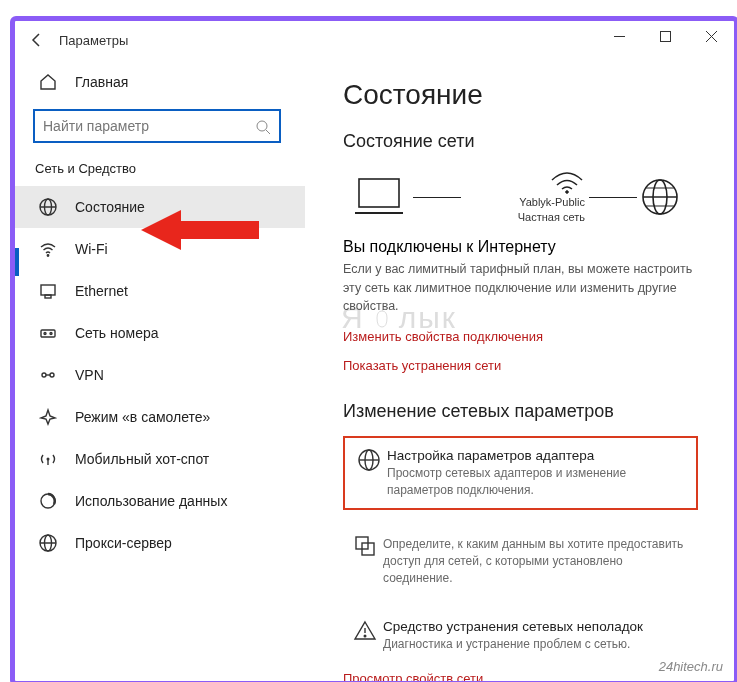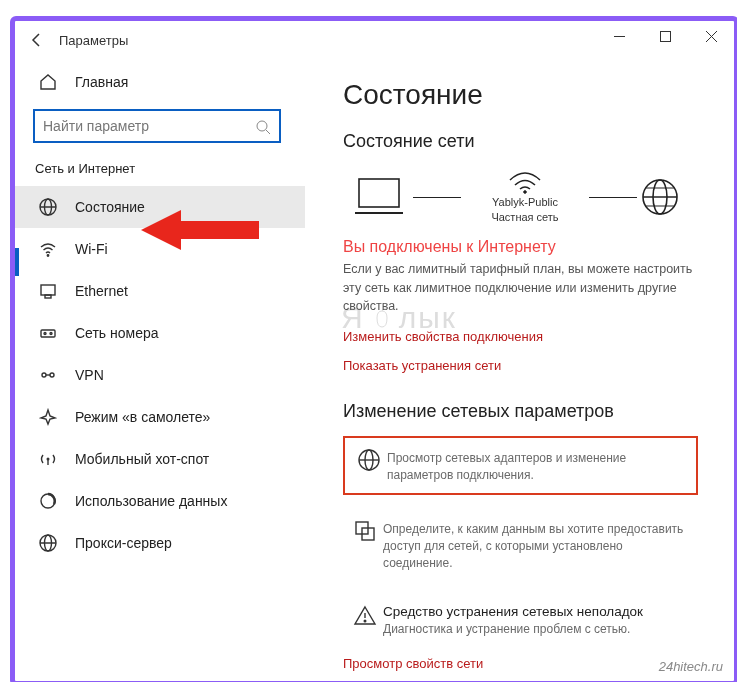--- a/index.html
+++ b/index.html
@@ -33,26 +33,26 @@
   .arrow svg { width: 120px; height: 50px; }
 
   
   .main { position: absolute; left: 300px; top: 38px; right: 0; bottom: 0; padding: 20px 36px 10px 28px; overflow: hidden; }
   .h1 { font-size: 28px; font-weight: 400; color: #222; }
   .h2 { font-size: 18px; font-weight: 400; color: #222; margin-top: 20px; }
   .net-diagram { margin: 18px 0 8px 0; display: flex; align-items: center; gap: 4px; padding-left: 6px; }
   .net-diagram svg { stroke: #222; fill: none; }
   .lap { width: 60px; height: 44px; }
   .conn-line { width: 48px; border-top: 1px solid #222; }
-  .wifi-block { display: flex; flex-direction: column; align-items: center; width: 120px; }
+  .wifi-block { display: flex; flex-direction: column; align-items: flex-end; width: 120px; }
   .wifi-ico { width: 36px; height: 24px; }
   .wifi-lbl { font-size: 11px; color: #333; text-align: center; line-height: 1.2; margin-top: 2px;}
   .globe-ico { width: 38px; height: 38px; }
 
-  .h3 { font-size: 16px; font-weight: 400; color: #ef4444; margin-top: 14px; }
+  .h3 { font-size: 16px; font-weight: 400; color: #000000; margin-top: 14px; }
   .body-text { font-size: 12.5px; color: #555; margin-top: 4px; line-height: 1.45; }
   .link { font-size: 13px; color: #b91c1c; margin-top: 14px; display: block; }
   .h2b { font-size: 18px; font-weight: 400; color: #222; margin-top: 28px; }
 
   .opt-row { display: flex; margin-top: 16px; padding: 8px 4px; }
   .opt-row.boxed { border: 2px solid #d93a1e; padding: 10px 6px; margin-top: 14px; }
   .opt-row .icon { width: 36px; display: flex; justify-content: center; }
   .opt-row .icon svg { width: 24px; height: 24px; stroke: #333; fill: none; stroke-width: 1.4; }
   .opt-text { flex: 1; }
   .opt-title { font-size: 13.5px; color: #222; }
@@ -111,21 +111,21 @@
         <span>Найти параметр</span>
         <span class="mag">
           <svg width="16" height="16" viewBox="0 0 16 16">
               <circle cx="7" cy="7" r="5" stroke="#888" fill="none"></circle>
               <line x1="11" y1="11" x2="15" y2="15" stroke="#888"></line>
             </svg>
         </span>
       </div>
     </div>
 
-    <div class="section-label">Сеть и Интернет</div>
+    <div class="section-label">Сеть и Средство</div>
 
     <div class="nav-item selected">
       <div class="nav-sel-bar" style="top:189px"></div>
       <div class="icon">
           <svg viewBox="0 0 18 18">
             <circle cx="9" cy="9" r="8"></circle>
             <ellipse cx="9" cy="9" rx="3.5" ry="8"></ellipse>
             <line x1="1" y1="9" x2="17" y2="9"></line>
           </svg>
         </div>
@@ -265,20 +265,21 @@
 
     <div class="opt-row boxed">
       <div class="icon">
           <svg viewBox="0 0 24 24">
             <circle cx="12" cy="12" r="10"></circle>
             <ellipse cx="12" cy="12" rx="4" ry="10"></ellipse>
             <line x1="2" y1="12" x2="22" y2="12"></line>
           </svg>
         </div>
       <div class="opt-text">
+        <div class="opt-title">Настройка параметров адаптера</div>
         <div class="opt-desc">Просмотр сетевых адаптеров и изменение параметров подключения.</div>
       </div>
     </div>
 
     <div class="opt-row">
       <div class="icon">
           <svg viewBox="0 0 24 24">
             <rect x="3" y="3" width="12" height="12"></rect>
             <rect x="9" y="9" width="12" height="12"></rect>
           </svg>

